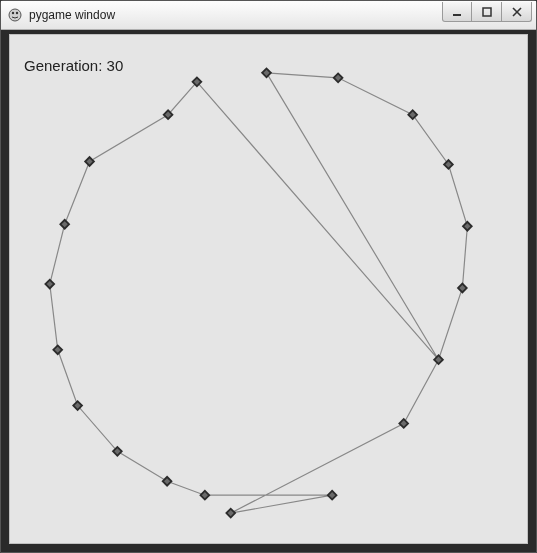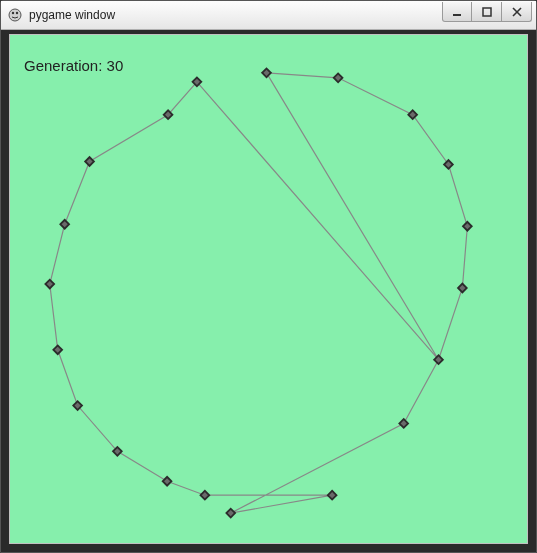--- a/index.html
+++ b/index.html
@@ -70,21 +70,21 @@
   .win-btn + .win-btn { border-left: none; }
   .win-btn.min { border-radius: 0 0 0 3px; }
   .win-btn.close { border-radius: 0 0 3px 0; }
   .win-btn svg { display:block; }
   .client {
     position: absolute;
     left: 8px;
     top: 33px;
     right: 8px;
     bottom: 8px;
-    background: #86efac;
+    background: #e5e5e5;
     border: 1px solid #c0c0c0;
   }
   .gen-label {
     position: absolute;
     left: 14px;
     top: 22px;
     font-family: Arial, sans-serif;
     font-size: 15px;
     color: #222;
   }

